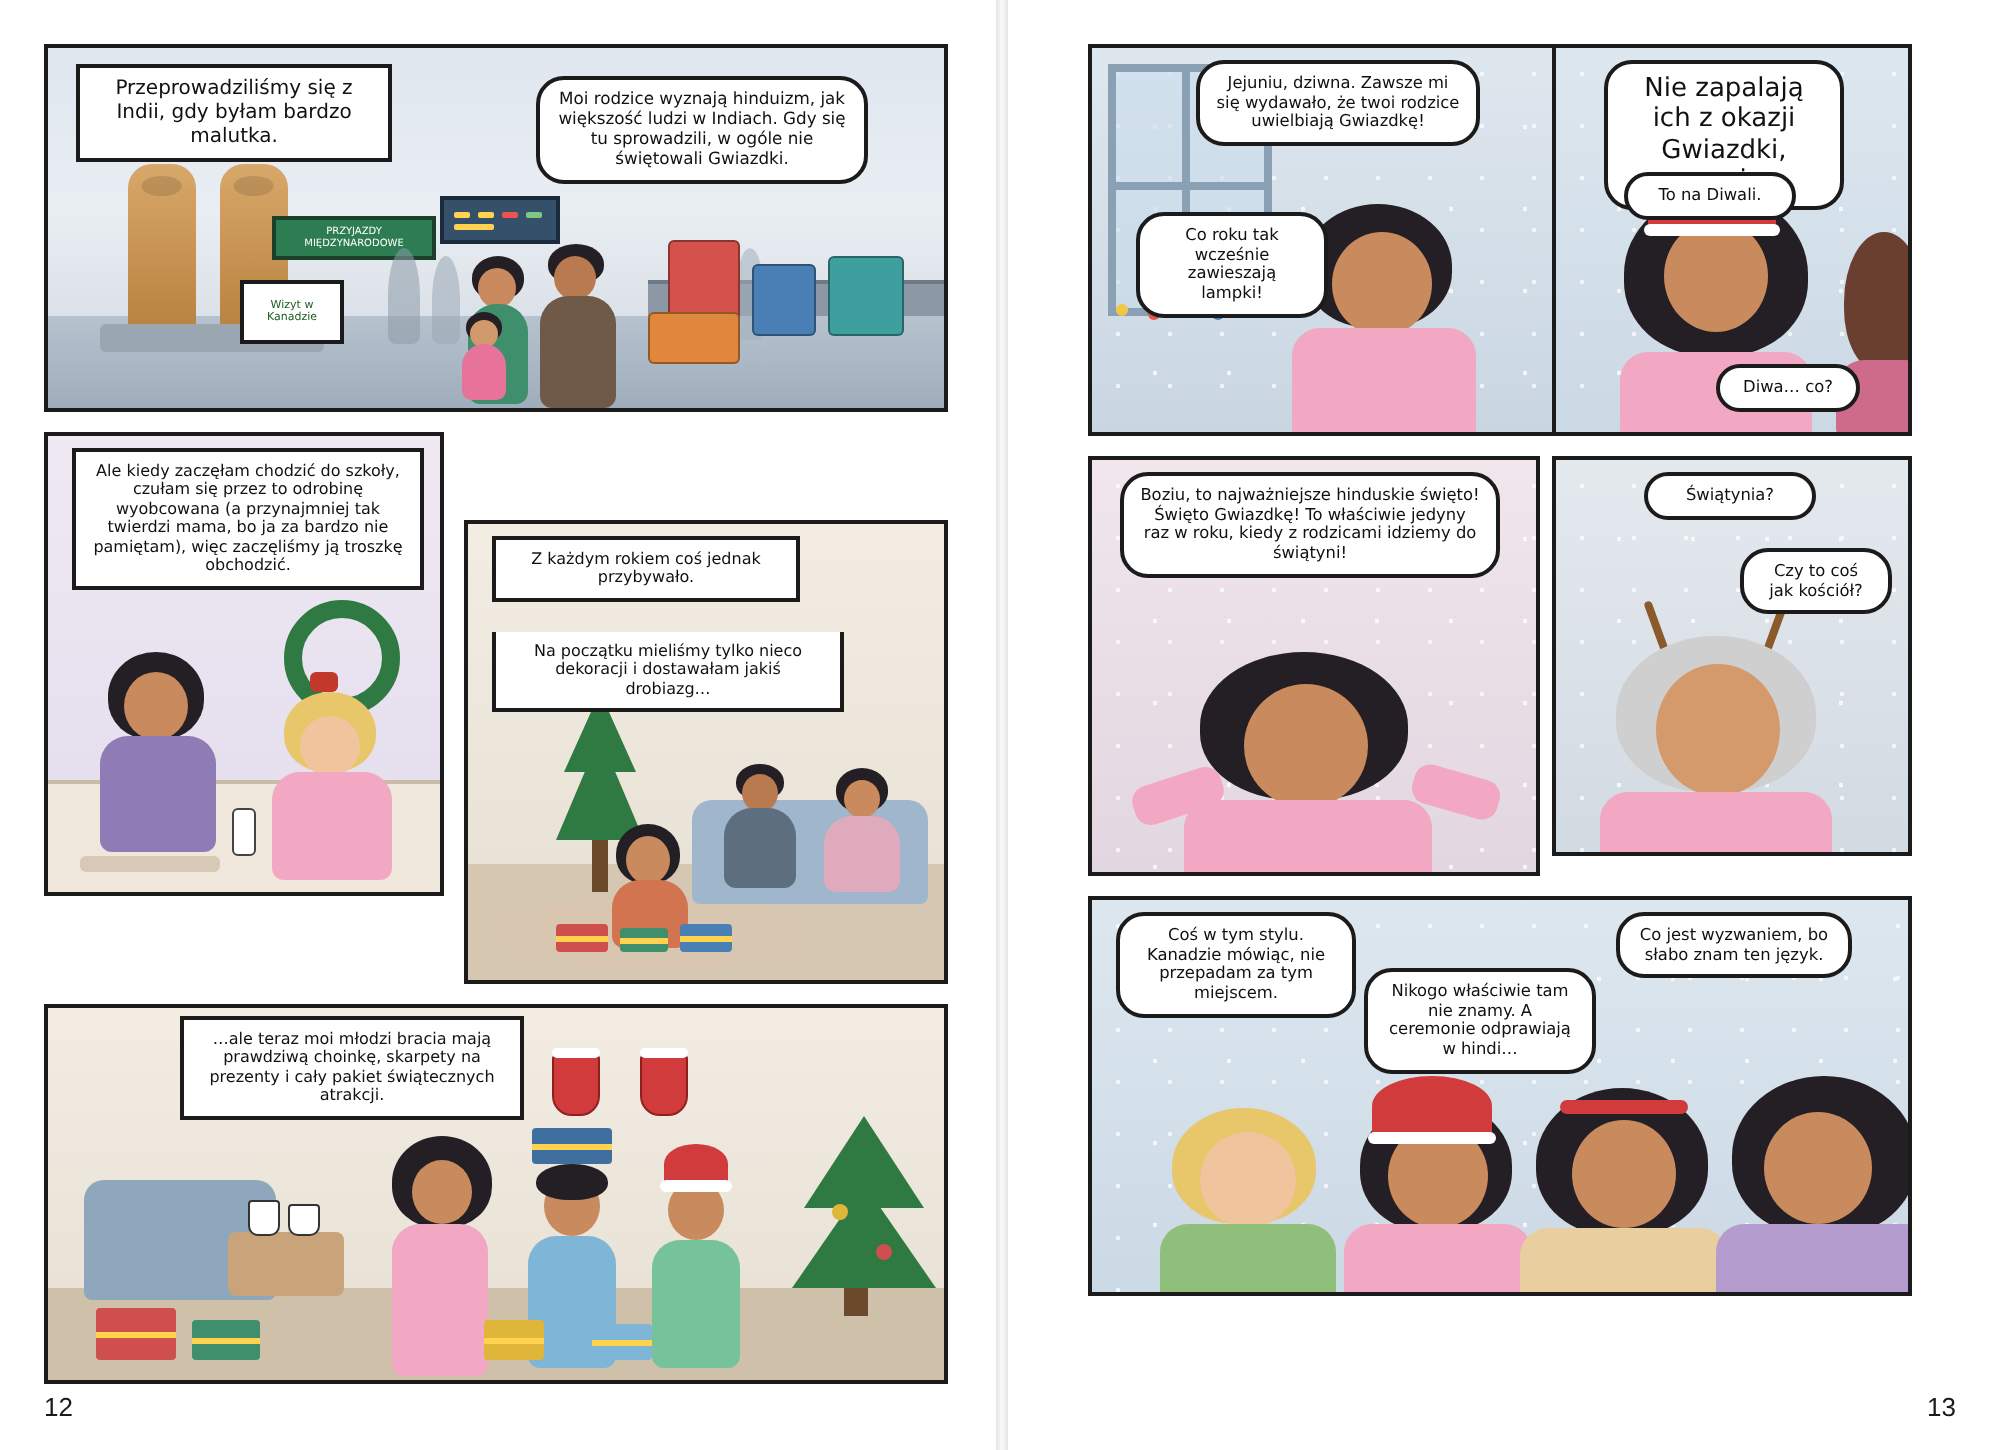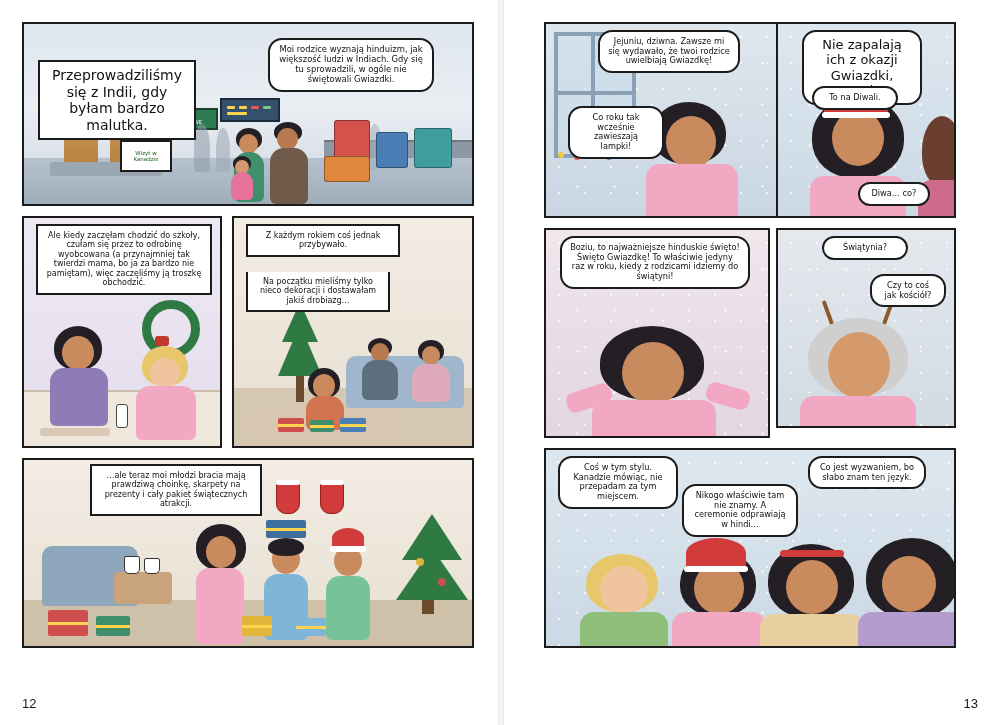--- a/index.html
+++ b/index.html
@@ -18,21 +18,21 @@
   .folio{position:absolute;bottom:14px;font-size:13px;color:#1a1a1a;font-family:"Liberation Sans",sans-serif;}
   .folio-left{left:22px;}
   .folio-right{right:22px;}
 
   
   .panel{position:absolute;border:2px solid #1b1b1b;box-sizing:border-box;overflow:hidden;background:#cfd8e3;}
 
   
   .bg-airport{background:linear-gradient(to bottom,#dfe6ee 0%,#e9eef3 45%,#cfd6de 100%);}
   .bg-room-lav{background:linear-gradient(to bottom,#efe9f4 0%,#e3dcec 100%);}
-  .bg-living{background:linear-gradient(to bottom,#f2ece3 0%,#e7dfd2 100%);}
+  .bg-living{background:linear-gradient(to bottom,#f2ece3 0%,#e7dfd2 100%);margin-top:44px;}
   .bg-window{background:linear-gradient(to bottom,#dfe7ee 0%,#c9d6e2 100%);}
   .bg-snow{background:linear-gradient(to bottom,#dde7ef 0%,#cbd9e5 100%);}
   .bg-pink{background:linear-gradient(to bottom,#f0e6ec 0%,#e2d6e0 100%);}
   .bg-grey{background:linear-gradient(to bottom,#e4e9ee 0%,#d2dae2 100%);}
 
   
   .snowy::before{content:"";position:absolute;inset:0;
     background-image:radial-gradient(#ffffff 1px, transparent 1.2px),
                      radial-gradient(#ffffff 1px, transparent 1.2px);
     background-size:26px 26px, 37px 41px;
@@ -154,21 +154,21 @@
         <div class="hair" style="left:2px;top:0;width:28px;height:20px;"></div>
         <div class="head" style="left:5px;top:6px;width:21px;height:22px;background:#b87a4e;"></div>
         <div class="body" style="left:-2px;top:26px;width:38px;height:56px;background:#6f5a4a;"></div>
       </div>
 
       <div class="suitcase" style="left:310px;top:96px;width:34px;height:46px;background:#d4524b;"></div>
       <div class="suitcase" style="left:352px;top:108px;width:30px;height:34px;background:#4a7fb5;"></div>
       <div class="suitcase" style="left:390px;top:104px;width:36px;height:38px;background:#3f9e9e;"></div>
       <div class="suitcase" style="left:300px;top:132px;width:44px;height:24px;background:#e0873c;"></div>
 
-      <div class="cap" style="left:14px;top:8px;width:158px;font-size:14px;margin-top:28px;">
+      <div class="cap" style="left:14px;top:8px;width:158px;font-size:10px;">
         <span>Przeprowadziliśmy się z Indii, gdy byłam bardzo malutka.</span>
       </div>
 
       <div class="balloon" style="left:244px;top:14px;width:166px;font-size:8.4px;">
         <span>Moi rodzice wyznają hinduizm, jak większość ludzi w Indiach. Gdy się tu sprowadzili, w ogóle nie świętowali Gwiazdki.</span>
       </div>
     </div>
 
     <div class="panel bg-room-lav" style="left:22px;top:216px;width:200px;height:232px;">
       <div class="floor" style="height:54px;background:#efe7dc;border-top:2px solid #c9bca9;"></div>
@@ -228,21 +228,21 @@
             <i></i>
           </div>
         <div class="gift" style="left:62px;top:0;width:26px;height:14px;background:#4a7fb5;">
             <i></i>
           </div>
       </div>
 
       <div class="cap" style="left:12px;top:6px;width:154px;font-size:8px;">
         <span>Z każdym rokiem coś jednak przybywało.</span>
       </div>
-      <div class="cap" style="left:12px;top:54px;width:144px;font-size:8px;border-top:none;">
+      <div class="cap" style="left:12px;top:54px;width:176px;font-size:8px;border-top:none;">
         <span>Na początku mieliśmy tylko nieco dekoracji i dostawałam jakiś drobiazg…</span>
       </div>
     </div>
 
     <div class="panel bg-living" style="left:22px;top:458px;width:452px;height:190px;">
       <div class="floor" style="height:46px;background:#cfc0aa;"></div>
 
       <div class="trunk" style="left:398px;top:134px;width:12px;height:20px;"></div>
       <div class="tree" style="left:372px;top:88px;border-left-width:36px;border-right-width:36px;border-bottom-width:52px;"></div>
       <div class="tree" style="left:378px;top:54px;border-left-width:30px;border-right-width:30px;border-bottom-width:46px;"></div>

